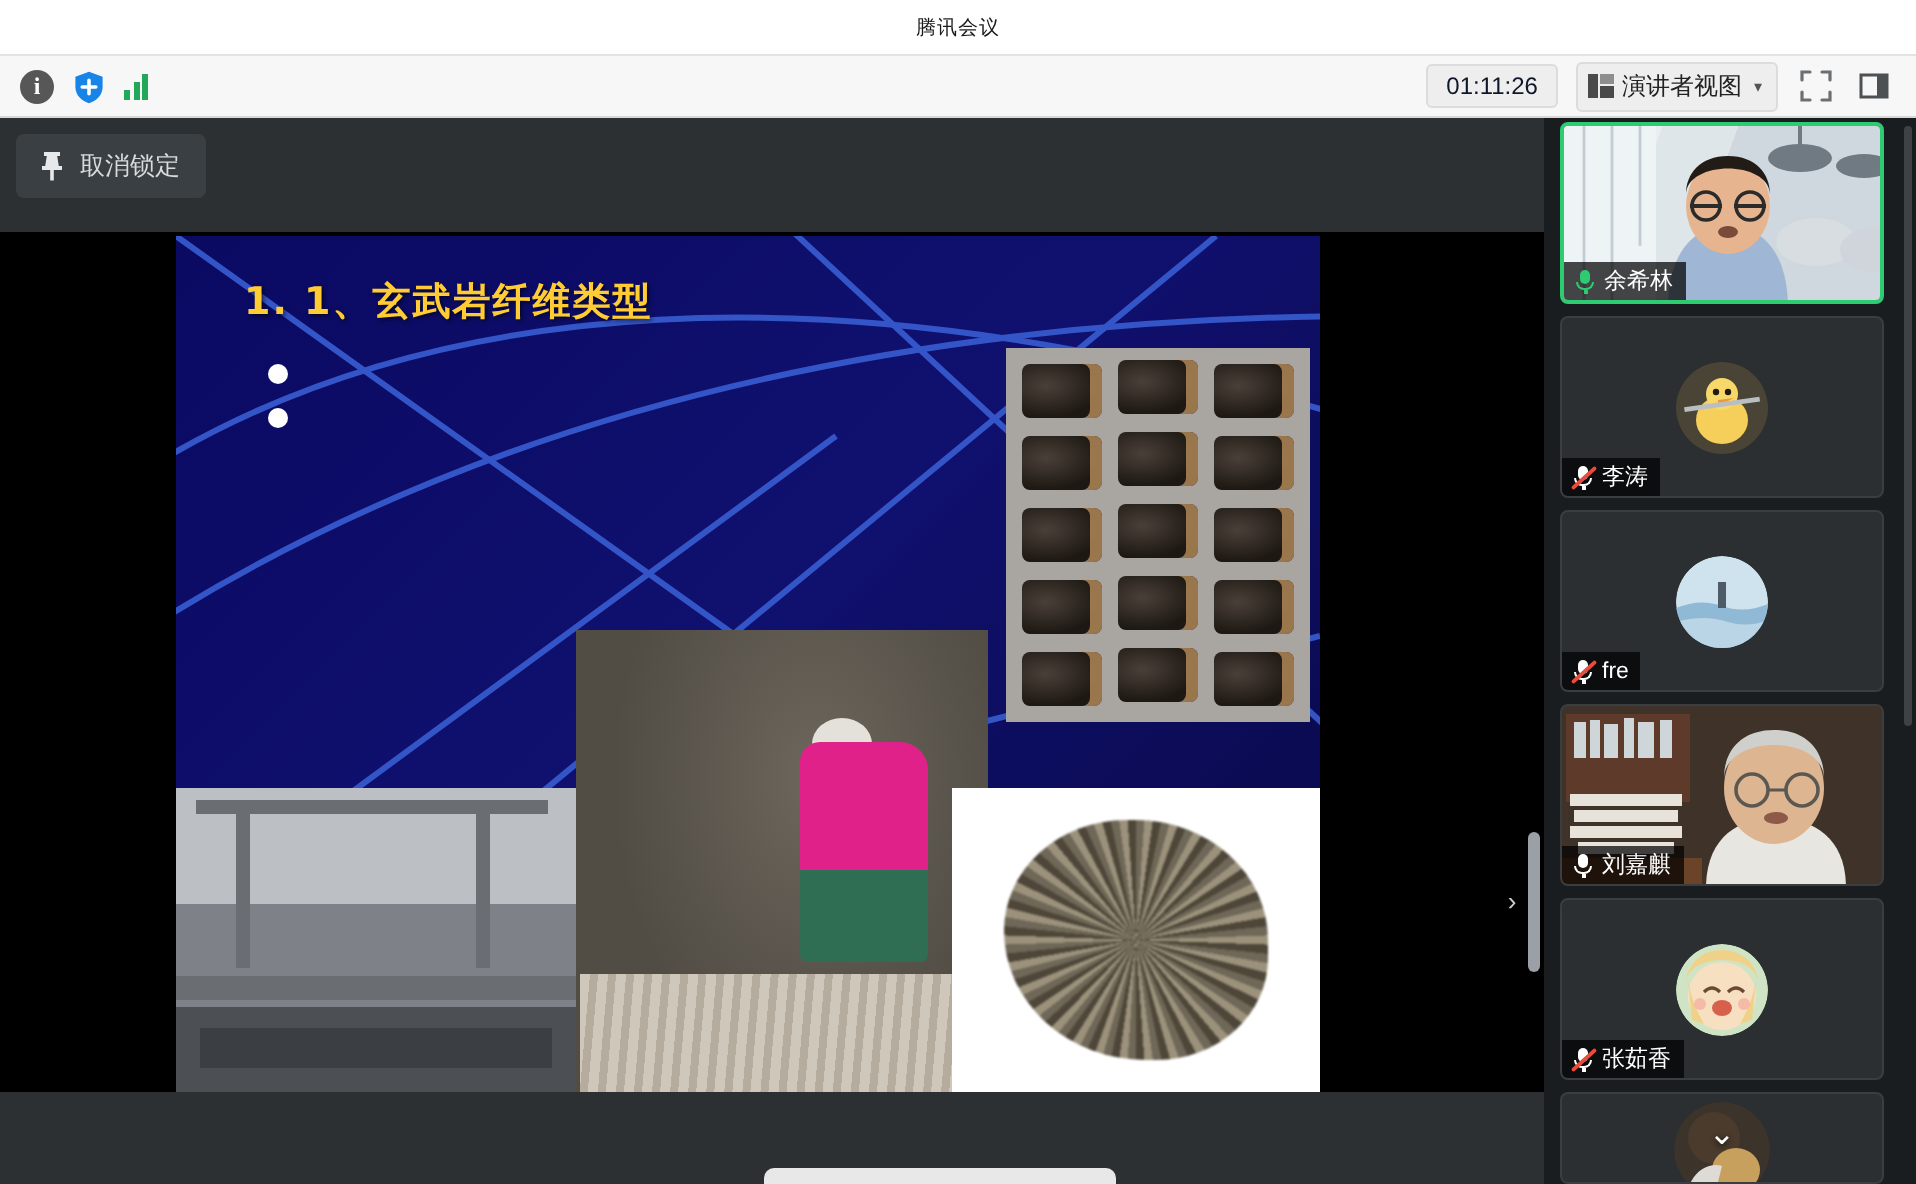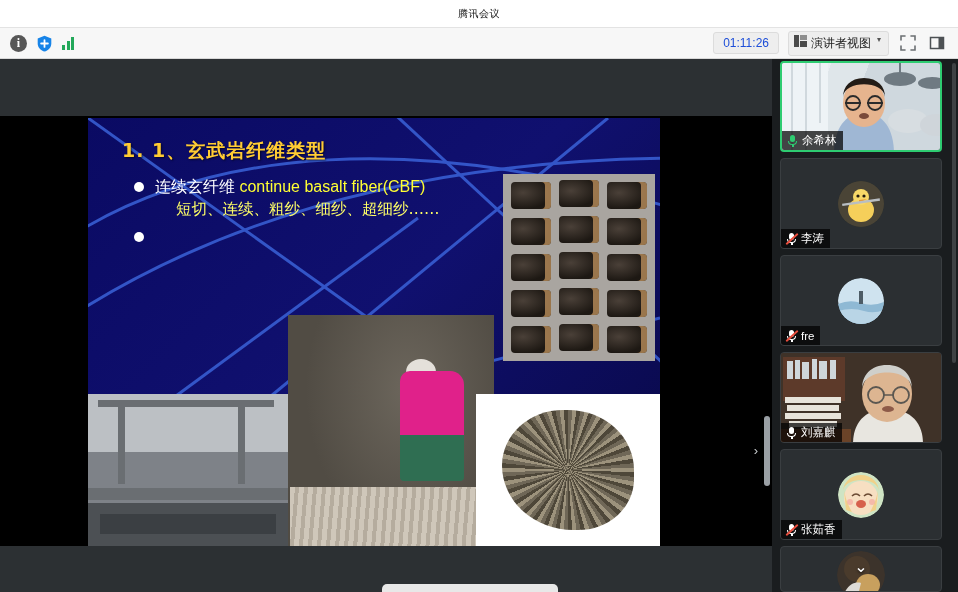--- a/index.html
+++ b/index.html
@@ -37,26 +37,26 @@
   }
   .shield-badge { width: 17px; height: 17px; }
   .signal-badge { width: 17px; height: 14px; display: flex; align-items: flex-end; gap: 1.5px; }
   .signal-badge i { width: 3px; background: #23a85a; display: block; }
   .signal-badge i:nth-child(1){ height: 5px; }
   .signal-badge i:nth-child(2){ height: 9px; }
   .signal-badge i:nth-child(3){ height: 13px; }
 
   .timer-pill {
     background: #eeeeee; border: 1px solid #dcdcdc; border-radius: 3px;
-    font-size: 12px; color: #1d4ed8; padding: 4px 9px; line-height: 1;
+    font-size: 12px; color: #0f172a; padding: 4px 9px; line-height: 1;
     font-family: "Liberation Sans", sans-serif;
   }
   .view-pill {
     background: #eeeeee; border: 1px solid #dcdcdc; border-radius: 3px;
-    display: flex; gap: 4px; padding: 3px 7px 3px 5px;
+    display: flex; align-items: center; gap: 4px; padding: 3px 7px 3px 5px;
     font-size: 12px; color: #222;
   }
   .layout-glyph { position: relative; width: 13px; height: 12px; }
   .layout-glyph .lg-a { position: absolute; left: 0; top: 0; width: 5px; height: 12px; background: #4a4a4a; }
   .layout-glyph .lg-b { position: absolute; left: 6px; top: 0; width: 7px; height: 5px; background: #8e8e8e; }
   .layout-glyph .lg-c { position: absolute; left: 6px; top: 6px; width: 7px; height: 6px; background: #4a4a4a; }
   .caret-dn { font-size: 8px; color: #555; margin-left: 2px; }
   .tb-icon-btn { width: 20px; height: 20px; position: relative; }
 
   
@@ -215,20 +215,26 @@
       <div class="tb-icon-btn">
         <svg viewBox="0 0 20 20" width="20" height="20">
           <rect x="3.5" y="4.5" width="13" height="11" fill="none" stroke="#4d5154" stroke-width="1.5"></rect>
           <rect x="11.5" y="4.5" width="5" height="11" fill="#4d5154"></rect>
         </svg>
       </div>
     </div>
   </div>
 
   <div class="darkstrip"></div>
+  <div class="pin-btn">
+    <svg width="14" height="16" viewBox="0 0 14 16">
+      <path d="M3 1 H11 V3 H9.6 L10.4 8 H12 V10 H7.9 V15.2 H6.1 V10 H2 V8 H3.6 L4.4 3 H3 Z" fill="#e6e8e9"></path>
+    </svg>
+    <span class="pin-label">取消锁定</span>
+  </div>
 
   <div class="stage">
 
     <div class="slide">
       <div class="slide-bg">
         <svg width="572" height="428" viewBox="0 0 572 428" preserveAspectRatio="none">
           <g stroke="#3a62d8" stroke-width="3" fill="none" opacity=".85">
             <path d="M-20 120 C 120 30, 330 10, 600 95"></path>
             <path d="M-20 200 C 150 90, 360 40, 600 40"></path>
             <path d="M0 0 L 420 300"></path>
@@ -240,26 +246,20 @@
             <path d="M180 300 L 572 200"></path>
           </g>
         </svg>
       </div>
 
       <div class="slide-title">1. 1、玄武岩纤维类型</div>
 
       <div class="bullets">
         <div class="brow">
           <span class="bdot"></span>
-          <span class="btext">
-            <span class="cn">连续玄纤维</span>
-            <span class="en">continue basalt fiber(CBF)</span>
-            <br>
-            <span class="sub">短切、连续、粗纱、细纱、超细纱……</span>
-          </span>
         </div>
         <div class="brow">
           <span class="bdot"></span>
         </div>
       </div>
 
       <div class="ph ph-spools">
         <div class="spool-rack">
           <span class="sp" style="left:8px;  top:8px;"></span>
             <span class="sp" style="left:56px; top:6px;"></span>

